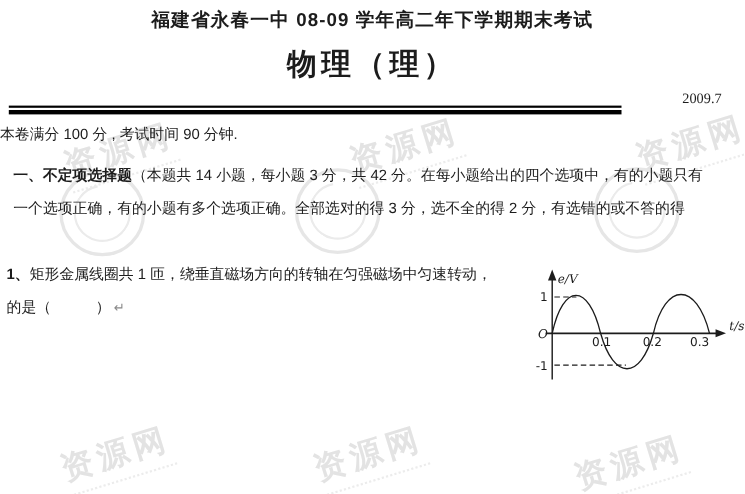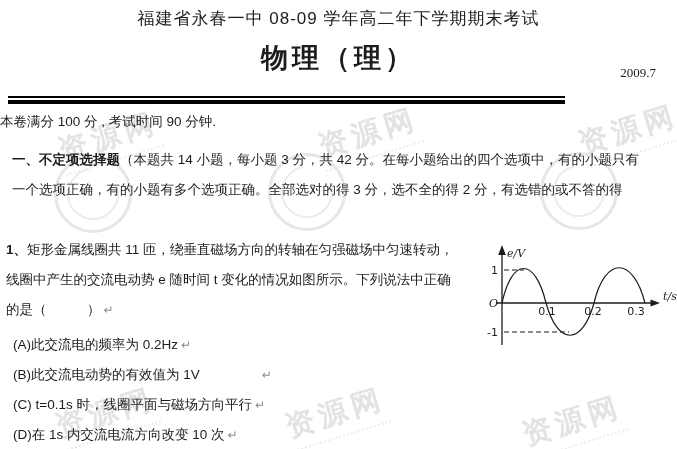--- a/index.html
+++ b/index.html
@@ -19,29 +19,29 @@
     border:3px solid #e6e6e6; border-radius:50%;
   }
   .wm-ring::after{
     content:""; position:absolute; left:10px; top:10px; right:10px; bottom:10px;
     border:2px solid #ebebeb; border-radius:50%; border-top-color:transparent;
     transform:rotate(35deg);
   }
   
   .title{
     position:absolute; z-index:2; top:7px; left:0; width:100%; text-align:center;
-    font-size:17px; font-weight:normal; letter-spacing:1px;
+    font-size:17px; font-weight:bold; letter-spacing:1px;
   }
   .subject{
     position:absolute; z-index:2; top:40px; left:0; width:100%; text-align:center;
     font-size:27px; font-weight:600; letter-spacing:4px;
     font-family:"Liberation Serif", serif;
   }
   .date{
-    position:absolute; z-index:2; top:65px; right:21px; font-size:13px;
+    position:absolute; z-index:2; top:82px; right:21px; font-size:13px;
     font-family:"Liberation Serif", serif;
   }
   .rule{ position:absolute; z-index:2; top:96px; left:8px; width:557px; }
   .rule .thin{ height:2px; background:#000; }
   .rule .thick{ height:4px; background:#000; margin-top:2px; }
   
   .exam-info{
     position:absolute; z-index:2; top:113px; left:0; width:100%;
     text-align:left; font-size:13.5px;
   }
@@ -82,31 +82,24 @@
   </div>
 
   <div class="exam-info">本卷满分 100 分 , 考试时间 90 分钟.</div>
 
   <div class="section">
     <div class="textline"><span class="bold">一、不定项选择题</span><span>（本题共 14 小题，每小题 3 分，共 42 分。在每小题给出的四个选项中，有的小题只有</span></div>
     <div class="textline"><span>一个选项正确，有的小题有多个选项正确。全部选对的得 3 分，选不全的得 2 分，有选错的或不答的得</span></div>
   </div>
 
   <div class="question">
-    <div class="textline"><span class="bold">1、</span><span>矩形金属线圈共 11 匝，绕垂直磁场方向的转轴在匀强磁场中匀速转动，</span></div>
-    <div class="textline"><span>线圈中产生的交流电动势 e 随时间 t 变化的情况如图所示。下列说法中正确</span></div>
+    <div class="textline"><span class="bold">1、</span><span>矩形金属线圈共 1 匝，绕垂直磁场方向的转轴在匀强磁场中匀速转动，</span></div>
     <div class="textline"><span>的是（　　　）</span><span class="ret">↵</span></div>
   </div>
 
-  <div class="options">
-    <div class="textline"><span>(A)此交流电的频率为 0.2Hz</span><span class="ret">↵</span></div>
-    <div class="textline"><span>(B)此交流电动势的有效值为 1V</span><span class="ret ret-far">↵</span></div>
-    <div class="textline"><span>(C) t=0.1s 时，线圈平面与磁场方向平行</span><span class="ret">↵</span></div>
-    <div class="textline"><span>(D)在 1s 内交流电流方向改变 10 次</span><span class="ret">↵</span></div>
-  </div>
 
   <div class="graph">
     <svg width="190" height="105" viewBox="0 0 190 105" xmlns="http://www.w3.org/2000/svg">
 
       <line x1="15" y1="5" x2="15" y2="101" stroke="#1c1c1c" stroke-width="1.3"></line>
       <polygon points="15,1 11.2,11 18.8,11" fill="#1c1c1c"></polygon>
       <line x1="9" y1="59" x2="168" y2="59" stroke="#1c1c1c" stroke-width="1.6"></line>
       <polygon points="173,59 163.5,55.4 163.5,62.6" fill="#1c1c1c"></polygon>
 
       <line x1="17" y1="26" x2="37" y2="26" stroke="#1c1c1c" stroke-width="1.1" stroke-dasharray="5 3"></line>

